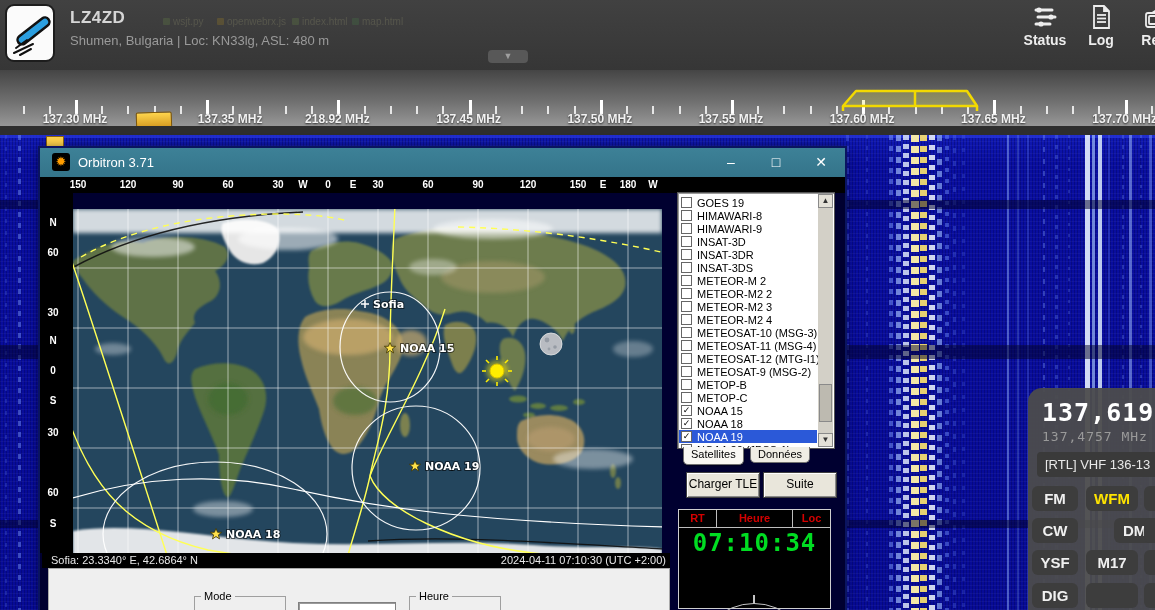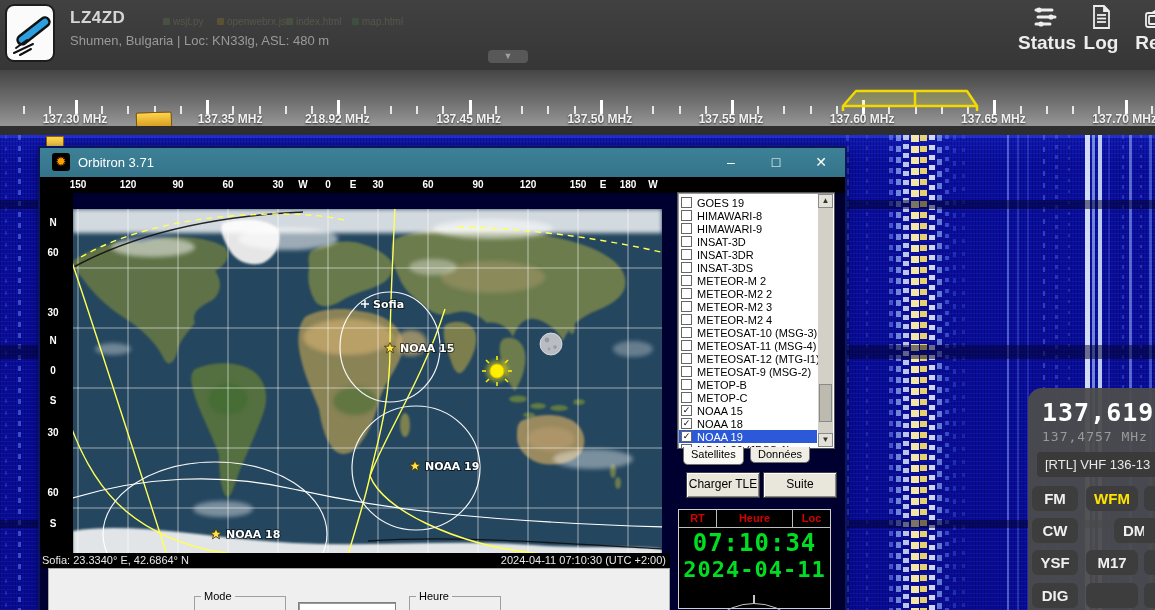--- a/index.html
+++ b/index.html
@@ -9,21 +9,21 @@
   #header{position:absolute;left:0;top:0;width:1155px;height:70px;
     background:linear-gradient(#414141,#363636);z-index:20;}
   #logo{position:absolute;left:5px;top:4px;width:46px;height:54px;background:#fbfbfb;
     border:2px solid #1d1d1d;border-radius:9px;overflow:hidden;}
   #station{position:absolute;left:70px;top:8px;font-size:17px;font-weight:600;color:#d6d6d6;letter-spacing:.5px;}
   #location{position:absolute;left:70px;top:33px;font-size:13px;color:#9a9a9a;}
   .ghost-tab{position:absolute;top:16px;font-size:10px;color:#cfcf90;opacity:.16;white-space:nowrap;}
   .ghost-tab i{display:inline-block;width:7px;height:7px;margin-right:3px;border-radius:1px;opacity:.9;}
   .nav-item{position:absolute;top:4px;text-align:center;color:#ededed;cursor:pointer;}
   .nav-item svg{display:block;margin:0 auto 2px auto;}
-  .nav-label{font-size:19px;font-weight:bold;}
+  .nav-label{font-size:14px;font-weight:bold;}
   #collapse-btn{position:absolute;left:488px;top:50px;width:40px;height:13px;background:#585858;
     border-radius:4px;color:#9f9f9f;font-size:9px;line-height:13px;text-align:center;}
   
   #scale{position:absolute;left:0;top:70px;width:1155px;height:56px;
     background:linear-gradient(#454545,#6f6f6f 55%,#979797);z-index:20;overflow:hidden;}
   .tick{position:absolute;bottom:12px;width:2px;height:8px;background:#e6e6e6;}
   .tick.major{width:3px;height:14px;background:#fff;}
   .scale-label{position:absolute;bottom:0px;transform:translateX(-50%);font-size:12px;font-weight:bold;
     color:#f2f2f2;text-shadow:0 1px 2px rgba(0,0,0,.7);white-space:nowrap;}
   #bookmark-1{position:absolute;left:136px;top:42px;width:34px;height:18px;border-radius:2px;
@@ -50,21 +50,21 @@
     line-height:22px;text-align:center;cursor:pointer;}
   #ob-ruler-top{position:absolute;left:0;top:29px;width:100%;height:16px;background:#000;}
   .ruler-lab-t{position:absolute;top:2px;transform:translateX(-50%);font-size:10px;font-weight:bold;color:#fff;}
   #ob-ruler-left{position:absolute;left:0;top:45px;width:33px;height:360px;background:#000;}
   .ruler-lab-l{position:absolute;left:0;width:26px;text-align:center;transform:translateY(-50%);
     font-size:10px;font-weight:bold;color:#fff;}
   #map-wrap{position:absolute;left:33px;top:61px;width:589px;height:360px;background:#24465e;overflow:hidden;}
   #map-wrap svg{display:block;}
   #ob-status{position:absolute;left:2px;top:405px;width:628px;height:15px;background:#000;color:#e8e8e8;
     font-size:11px;line-height:15px;}
-  #ob-status .l{position:absolute;left:0;}
+  #ob-status .l{position:absolute;left:9px;}
   #ob-status .r{position:absolute;right:4px;}
   
   #sat-list{position:absolute;left:637px;top:44px;width:156px;height:255px;background:#fff;
     border:1px solid #555;box-shadow:inset 1px 1px 0 #9a9a9a;overflow:hidden;}
   #sat-rows{position:absolute;left:1px;top:3px;width:138px;}
   .sat-row{display:flex;align-items:center;height:13px;font-size:11px;color:#000;white-space:nowrap;}
   .sat-row .cb{flex:0 0 auto;width:9px;height:9px;margin:0 5px 0 2px;background:#fff;border:1px solid #666;
     font:bold 9px/9px "DejaVu Sans",sans-serif;text-align:center;color:#000;}
   .sat-row.selected{background:#2b59d8;color:#fff;}
   #sat-scroll{position:absolute;right:1px;top:1px;width:15px;height:253px;background:#d3d0c7;}
@@ -165,21 +165,21 @@
           <rect x="8" y="23" width="38" height="9" rx="4.5" transform="rotate(-38 23 27)" fill="#2b9fe0" stroke="#111" stroke-width="2.5"></rect>
           <path d="M9 42 L20 34 M7 47 L26 38 M13 49 L24 43" stroke="#111" stroke-width="2" fill="none" stroke-linecap="round"></path>
         </g>
       </svg>
     </div>
     <div id="station">LZ4ZD</div>
     <div id="location">Shumen, Bulgaria | Loc: KN33lg, ASL: 480 m</div>
     <div id="ghost-tabs">
         <div class="ghost-tab" style="left: 163px;"><i style="background: rgb(139, 195, 74);"></i><span>wsjt.py</span></div>
         <div class="ghost-tab" style="left: 217px;"><i style="background: rgb(255, 193, 7);"></i><span>openwebrx.js</span></div>
-        <div class="ghost-tab" style="left: 286px;"><i style="background: rgb(139, 195, 74);"></i><span>index.html</span></div>
+        <div class="ghost-tab" style="left: 292px;"><i style="background: rgb(139, 195, 74);"></i><span>index.html</span></div>
         <div class="ghost-tab" style="left: 352px;"><i style="background: rgb(76, 175, 80);"></i><span>map.html</span></div>
       </div>
     <div id="nav-items">
         <div class="nav-item" style="left: 1018px; width: 54px;"><span><svg width="26" height="26" viewBox="0 0 26 26" fill="none" stroke="#ededed" stroke-width="3" stroke-linecap="round">
               <line x1="4" y1="6" x2="20" y2="6"></line>
               <line x1="6" y1="13" x2="23" y2="13"></line>
               <line x1="4" y1="20" x2="18" y2="20"></line>
               <circle cx="7" cy="6" r="2.6" fill="#ededed" stroke="none"></circle>
               <circle cx="19" cy="13" r="2.6" fill="#ededed" stroke="none"></circle>
               <circle cx="9" cy="20" r="2.6" fill="#ededed" stroke="none"></circle>
@@ -531,21 +531,20 @@
     <div class="win95-btn" style="left:646px;">Charger TLE</div>
     <div class="win95-btn" style="left:723px;">Suite</div>
 
     <div id="clock">
       <div id="clock-head">
         <div class="clock-cell" style="width:37px;">RT</div>
         <div class="clock-cell" style="flex:1;">Heure</div>
         <div class="clock-cell" style="width:37px;">Loc</div>
       </div>
       <div id="clock-time">07:10:34</div>
-      <div id="clock-date">2024-04-11</div>
     </div>
     <div id="az-dial"></div>
     <div id="az-tick"></div>
 
     <div id="ob-bottom">
       <div class="groupbox" style="left:145px;width:90px;">
         <span class="gb-label">Mode</span>
       </div>
       <div id="mode-field"></div>
       <div class="groupbox" style="left:360px;width:90px;">

